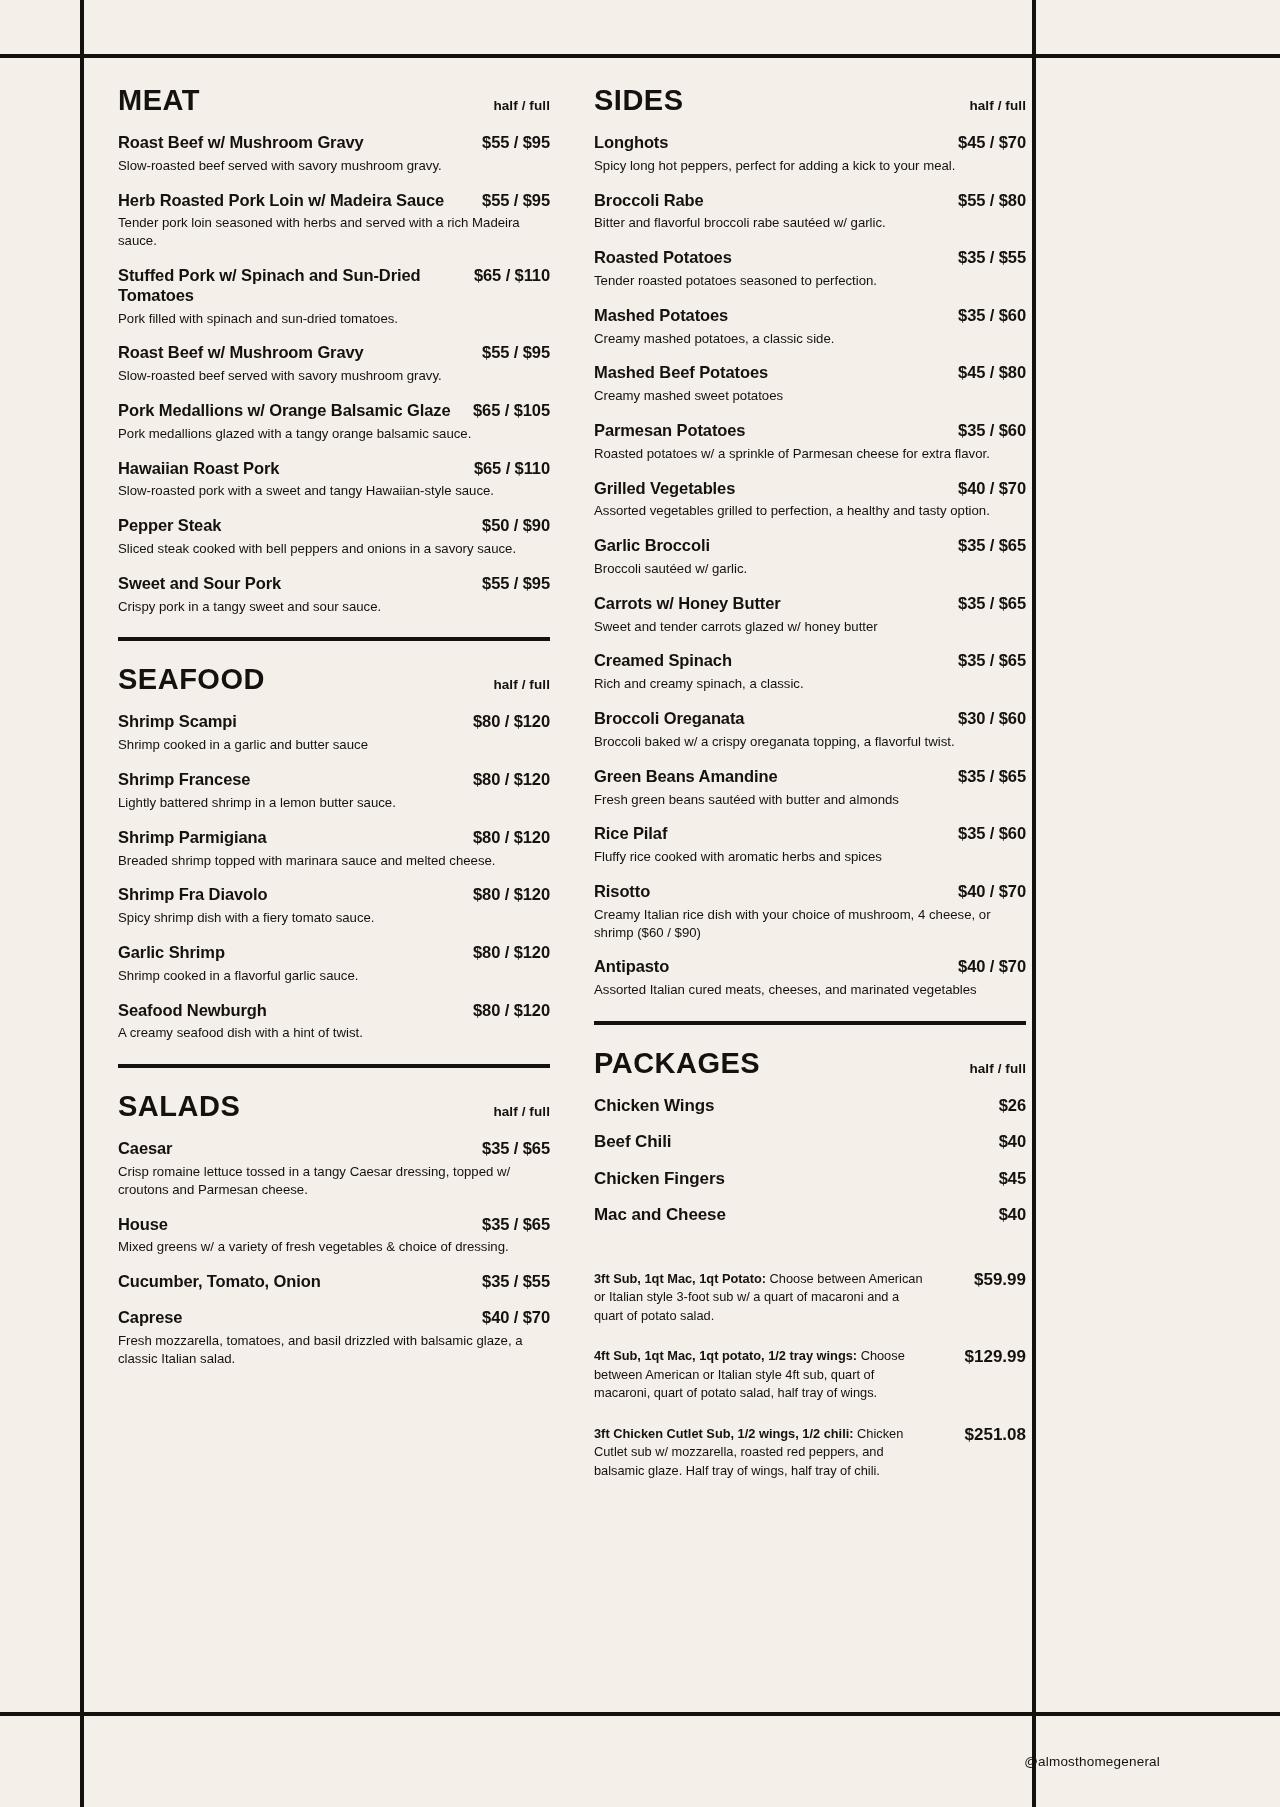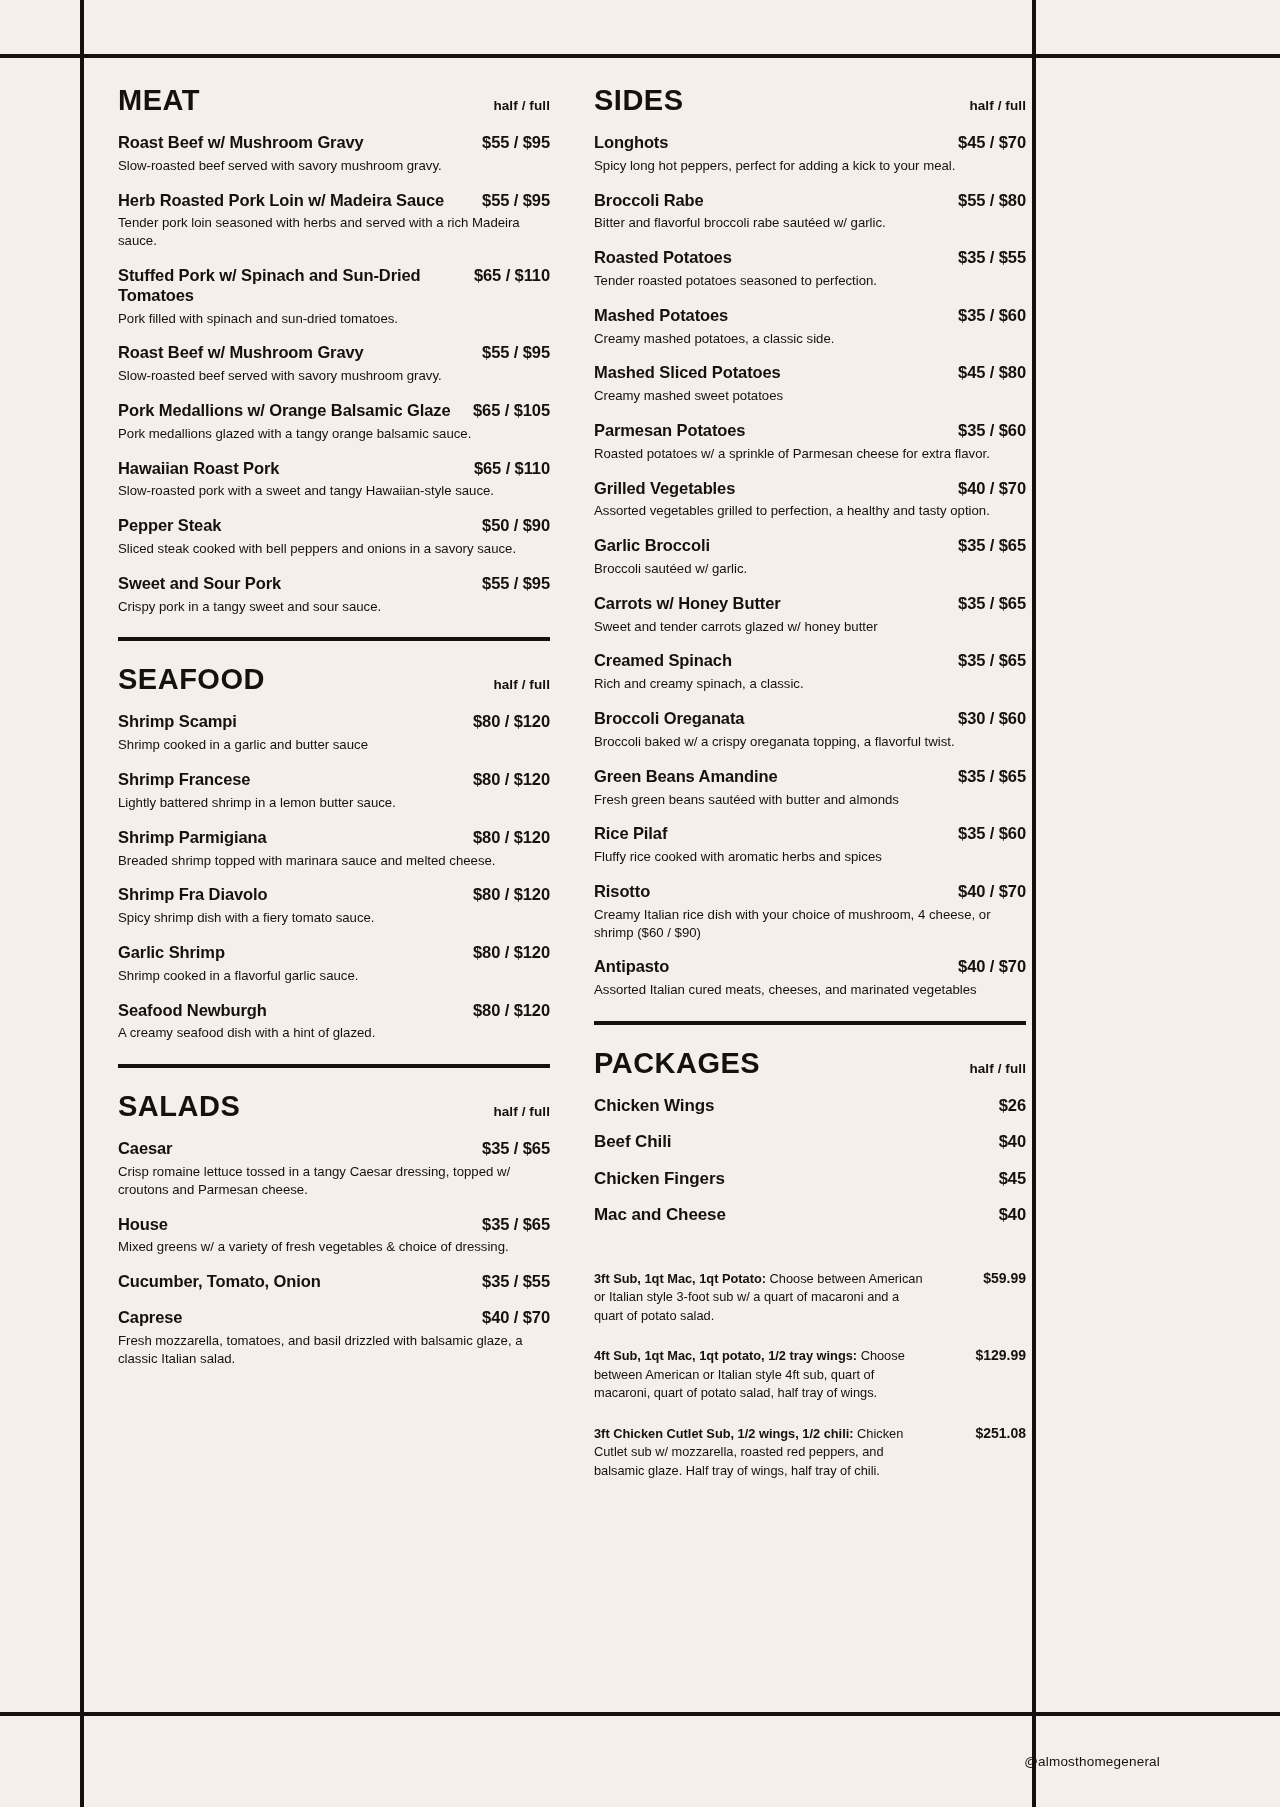--- a/index.html
+++ b/index.html
@@ -129,21 +129,21 @@
     margin-top: 22px;
   }
   .pkg-block-text {
     font-size: 12.8px;
     line-height: 1.45;
     flex: 1 1 auto;
     max-width: 330px;
   }
   .pkg-block-text b { font-weight: bold; }
   .pkg-block-price {
-    font-size: 14px;
+    font-size: 17px;
     font-weight: bold;
     white-space: nowrap;
     flex: 0 0 auto;
   }
 
   
   .footer {
     position: absolute;
     top: 1716px;
     left: 0;
@@ -289,21 +289,21 @@
           <div class="item-price">$80 / $120</div>
         </div>
         <div class="item-desc">Shrimp cooked in a flavorful garlic sauce.</div>
       </div>
 
       <div class="item">
         <div class="item-top">
           <div class="item-name">Seafood Newburgh</div>
           <div class="item-price">$80 / $120</div>
         </div>
-        <div class="item-desc">A creamy seafood dish with a hint of glazed.</div>
+        <div class="item-desc">A creamy seafood dish with a hint of twist.</div>
       </div>
     </div>
 
     <div class="section-divider"></div>
 
     <div class="section">
       <div class="section-head">
         <div class="section-title">SALADS</div>
         <div class="section-units">half / full</div>
       </div>
@@ -377,21 +377,21 @@
       <div class="item">
         <div class="item-top">
           <div class="item-name">Mashed Potatoes</div>
           <div class="item-price">$35 / $60</div>
         </div>
         <div class="item-desc">Creamy mashed potatoes, a classic side.</div>
       </div>
 
       <div class="item">
         <div class="item-top">
-          <div class="item-name">Mashed Sliced Potatoes</div>
+          <div class="item-name">Mashed Beef Potatoes</div>
           <div class="item-price">$45 / $80</div>
         </div>
         <div class="item-desc">Creamy mashed sweet potatoes</div>
       </div>
 
       <div class="item">
         <div class="item-top">
           <div class="item-name">Parmesan Potatoes</div>
           <div class="item-price">$35 / $60</div>
         </div>

